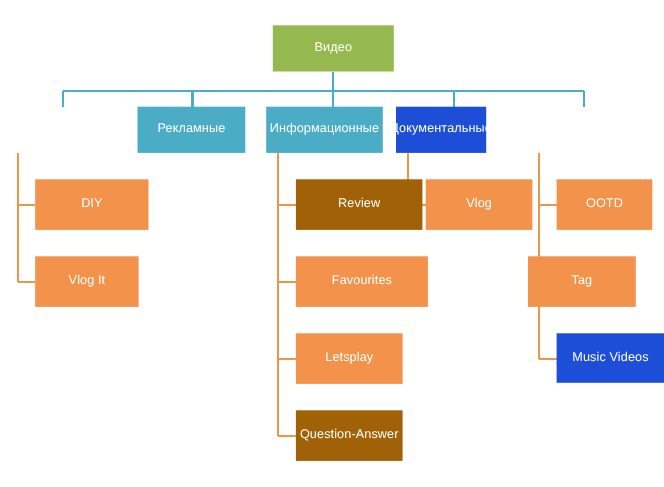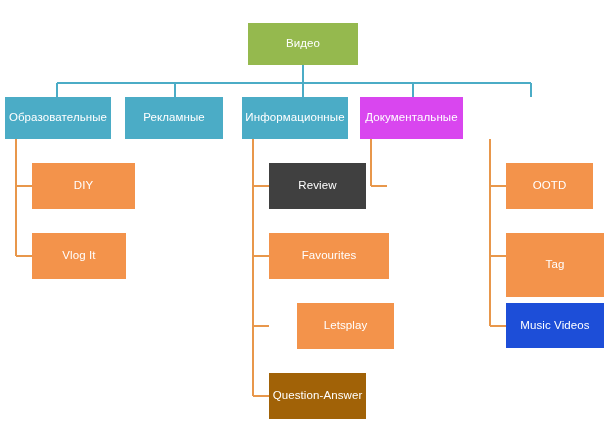--- a/index.html
+++ b/index.html
@@ -85,57 +85,57 @@
       <path d="M 490 186 L 506 186"></path>
       <path d="M 490 256 L 506 256"></path>
       <path d="M 490 326 L 506 326"></path>
     </g>
   </svg>
 
   <div class="node" style="left:248px; top:23px; width:110px; height:42px; background:#95b94e;">
     <span class="node-label">Видео</span>
   </div>
 
-  <div class="node" style="left:5px; top:97px; width:106px; height:42px; background:#4bacc6;">
-    <span class="node-label">Образовательные</span>
-  </div>
   <div class="node" style="left:125px; top:97px; width:98px; height:42px; background:#4bacc6;">
     <span class="node-label">Рекламные</span>
   </div>
   <div class="node" style="left:242px; top:97px; width:106px; height:42px; background:#4bacc6;">
     <span class="node-label">Информационные</span>
   </div>
-  <div class="node" style="left:360px; top:97px; width:103px; height:42px; background:#d946ef;">
+  <div class="node" style="left:360px; top:97px; width:82px; height:42px; background:#1d4ed8;">
     <span class="node-label">Документальные</span>
   </div>
 
   <div class="node" style="left:32px; top:163px; width:103px; height:46px; background:#f3934b;">
     <span class="node-label">DIY</span>
   </div>
   <div class="node" style="left:32px; top:233px; width:94px; height:46px; background:#f3934b;">
     <span class="node-label">Vlog It</span>
   </div>
 
-  <div class="node" style="left:269px; top:163px; width:97px; height:46px; background:#404040;">
+  <div class="node" style="left:269px; top:163px; width:115px; height:46px; background:#a16207;">
     <span class="node-label">Review</span>
   </div>
   <div class="node" style="left:269px; top:233px; width:120px; height:46px; background:#f3934b;">
     <span class="node-label">Favourites</span>
   </div>
-  <div class="node" style="left:269px; top:303px; width:97px; height:46px; background:#f3934b;margin-left:28px;">
+  <div class="node" style="left:269px; top:303px; width:97px; height:46px; background:#f3934b;">
     <span class="node-label">Letsplay</span>
   </div>
   <div class="node" style="left:269px; top:373px; width:97px; height:46px; background:#a16207;">
     <span class="node-label">Question-Answer</span>
   </div>
 
+  <div class="node" style="left:387px; top:163px; width:97px; height:46px; background:#f3934b;">
+    <span class="node-label">Vlog</span>
+  </div>
 
   <div class="node" style="left:506px; top:163px; width:87px; height:46px; background:#f3934b;">
     <span class="node-label">OOTD</span>
   </div>
-  <div class="node" style="left:506px; top:233px; width:98px; height:64px; background:#f3934b;">
+  <div class="node" style="left:480px; top:233px; width:98px; height:46px; background:#f3934b;">
     <span class="node-label">Tag</span>
   </div>
   <div class="node" style="left:506px; top:303px; width:98px; height:45px; background:#1d4ed8;">
     <span class="node-label">Music Videos</span>
   </div>
 
 </div>
 
 </body></html>

